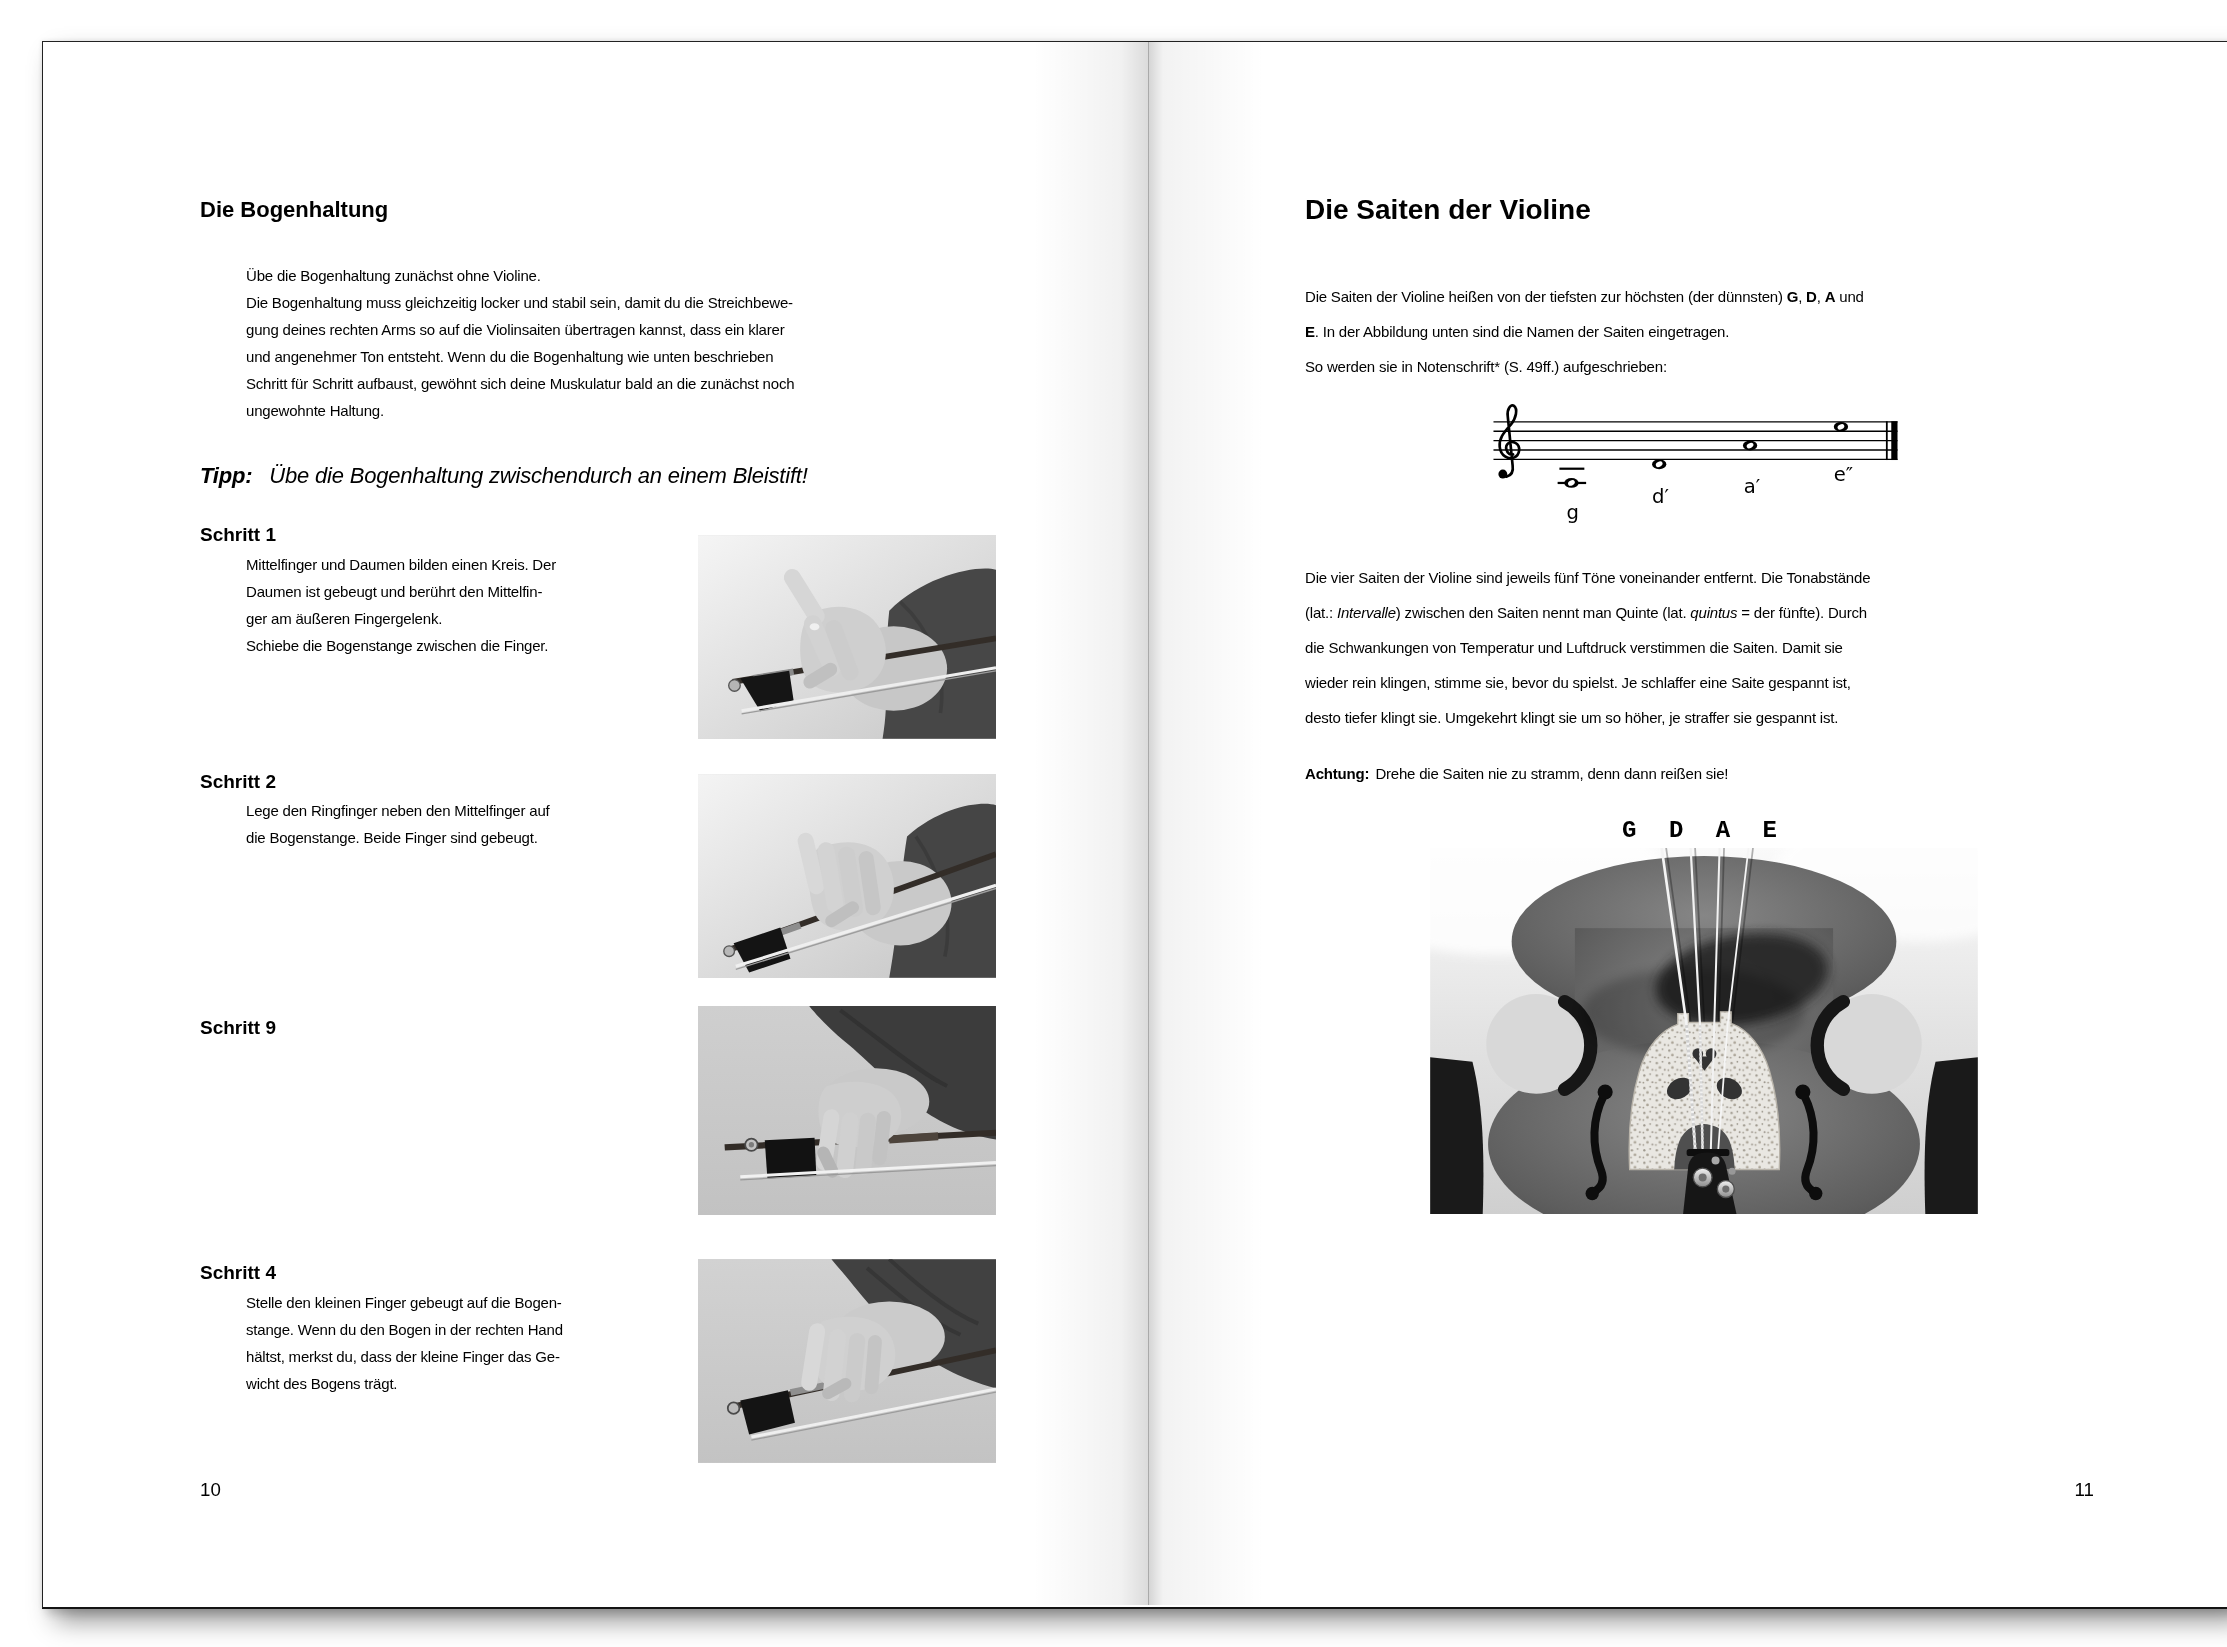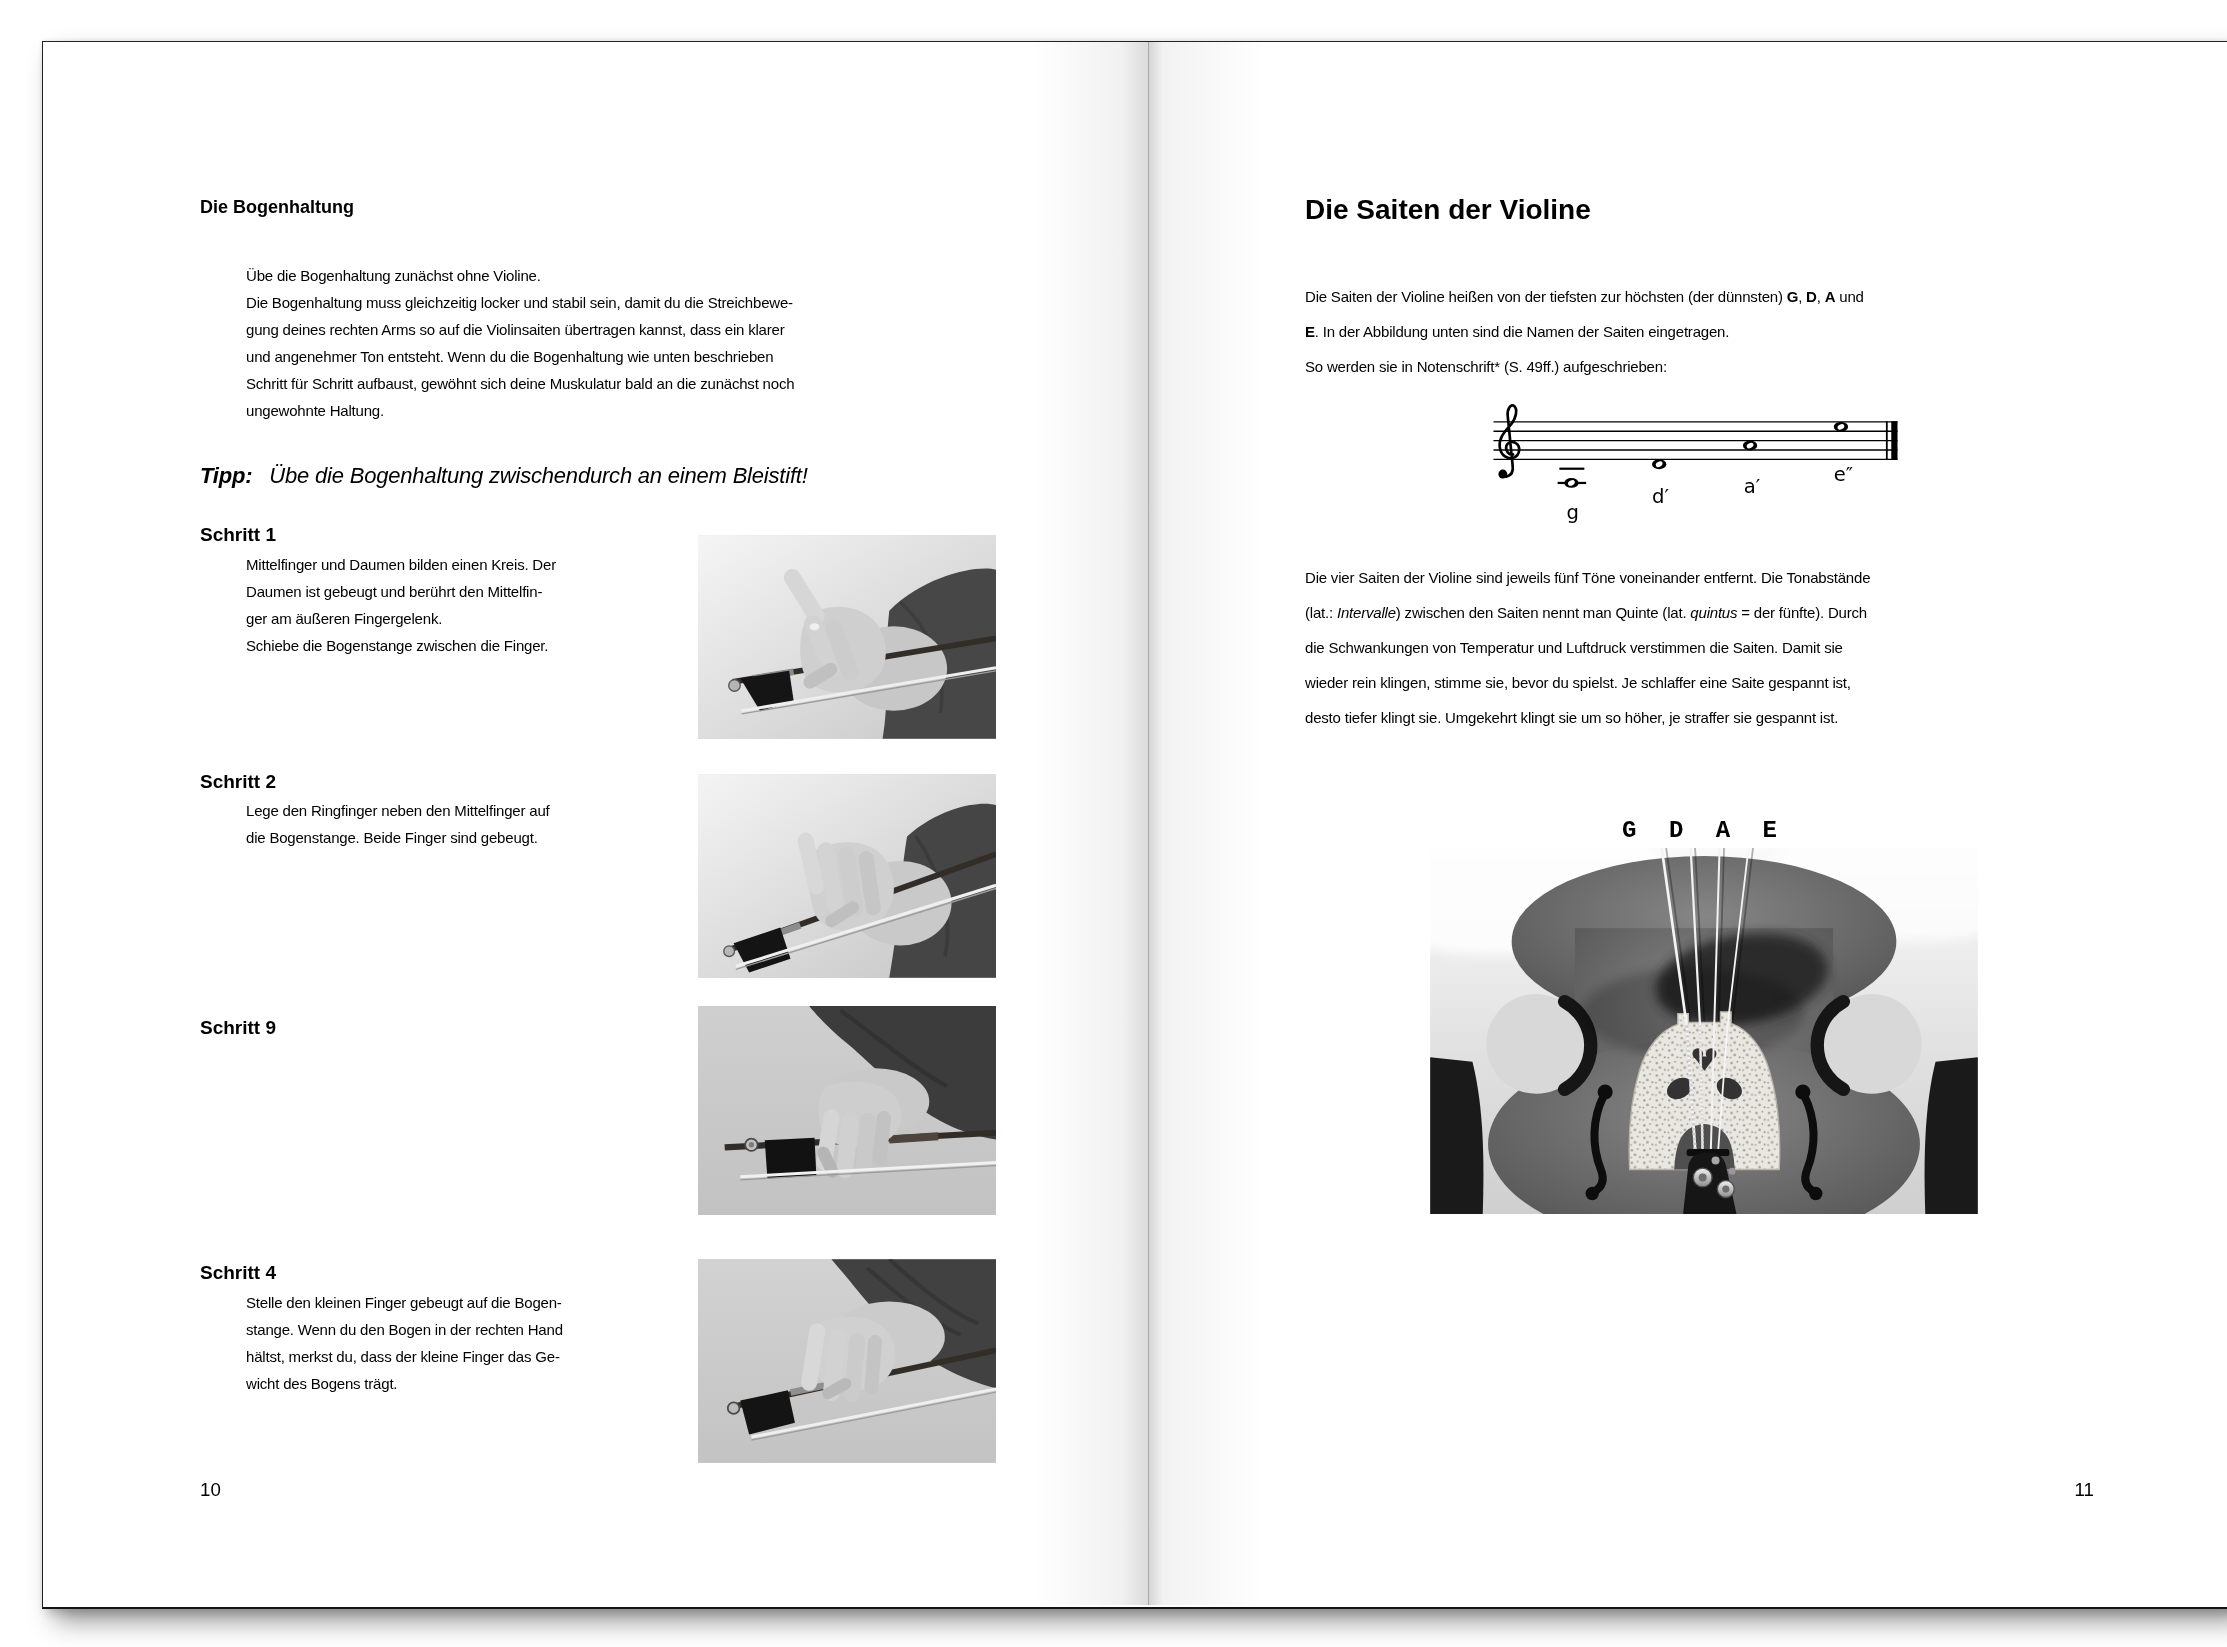--- a/index.html
+++ b/index.html
@@ -7,21 +7,21 @@
           font-family:"Liberation Sans",sans-serif;color:#000;}
   .abs{position:absolute;}
   
   #spread-bg{left:42px;top:41px;width:2191px;height:1565px;background:#ffffff;
      border:0.9px solid #222;border-bottom:2.2px solid #141414;
      box-shadow:11.6px 13.4px 24.5px -1.8px rgba(0,0,0,.42), 3.6px 4.5px 9px rgba(0,0,0,.16), -0.9px -0.9px 4.5px rgba(0,0,0,.05);}
   #gutter{left:1033px;top:42px;width:232px;height:1563px;pointer-events:none;
      background:linear-gradient(to right, rgba(0,0,0,0) 0%, rgba(0,0,0,.055) 38%, rgba(0,0,0,.14) 49.6%, rgba(0,0,0,.16) 50.2%, rgba(0,0,0,.05) 56%, rgba(0,0,0,0) 100%);}
   #gutter-line{left:1148px;top:42px;width:0.9px;height:1563px;background:rgba(0,0,0,.22);}
   
-  .h-left{font-size:18px;font-weight:bold;line-height:1.1;}
+  .h-left{font-size:22px;font-weight:bold;line-height:1.1;}
   .h-right{font-size:28px;font-weight:bold;line-height:1.1;}
   .body-txt{font-size:15px;line-height:27px;letter-spacing:-0.2px;white-space:pre-line;margin-left:46px;}
   .body-html{font-size:15px;line-height:35px;letter-spacing:-0.2px;}
   .step-h{font-size:19px;font-weight:bold;line-height:27px;}
   .tip-line{font-size:22px;letter-spacing:-0.2px;margin-top:19px;}
   .tip-label{font-weight:bold;font-style:italic;}
   .tip-text{font-style:italic;margin-left:17px;}
   .warn-label{font-weight:bold;}
   .warn-text{margin-left:6.2px;}
   .pagenum{font-size:18.7px;}
@@ -224,20 +224,23 @@
       </g>
       <text class="staff-label" x="176" y="266">g</text>
       <text class="staff-label" x="368" y="230">d′</text>
       <text class="staff-label" x="574" y="206">a′</text>
       <text class="staff-label" x="776" y="180">e″</text>
     </svg>
   </div>
 
   <div class="abs body-html" style="left:1305px;top:560px;width:806px;">Die vier Saiten der Violine sind jeweils fünf Töne voneinander entfernt. Die Tonabstände<br>(lat.: <i>Intervalle</i>) zwischen den Saiten nennt man Quinte (lat. <i>quintus</i> = der fünfte). Durch<br>die Schwankungen von Temperatur und Luftdruck verstimmen die Saiten. Damit sie<br>wieder rein klingen, stimme sie, bevor du spielst. Je schlaffer eine Saite gespannt ist,<br>desto tiefer klingt sie. Umgekehrt klingt sie um so höher, je straffer sie gespannt ist.</div>
 
+  <div class="abs body-html" style="left:1305px;top:756px;">
+    <span class="warn-label">Achtung:</span><span class="warn-text">Drehe die Saiten nie zu stramm, denn dann reißen sie!</span>
+  </div>
 
   <div class="abs gdae" style="left:1430px;top:817px;width:548px;">G D A E</div>
 
   <div class="abs" style="left:1430px;top:848px;width:548px;height:366px;" role="img" aria-label="Violine – Steg, Saiten und f-Löcher">
     <svg width="548" height="366" viewBox="0 0 1230 822">
       <defs>
         <linearGradient id="vbg" x1="0" y1="0" x2="0" y2="1">
             <stop offset="0" stop-color="#fafafa"></stop>
             <stop offset=".5" stop-color="#e3e3e3"></stop>
             <stop offset="1" stop-color="#cfcfcf"></stop>

